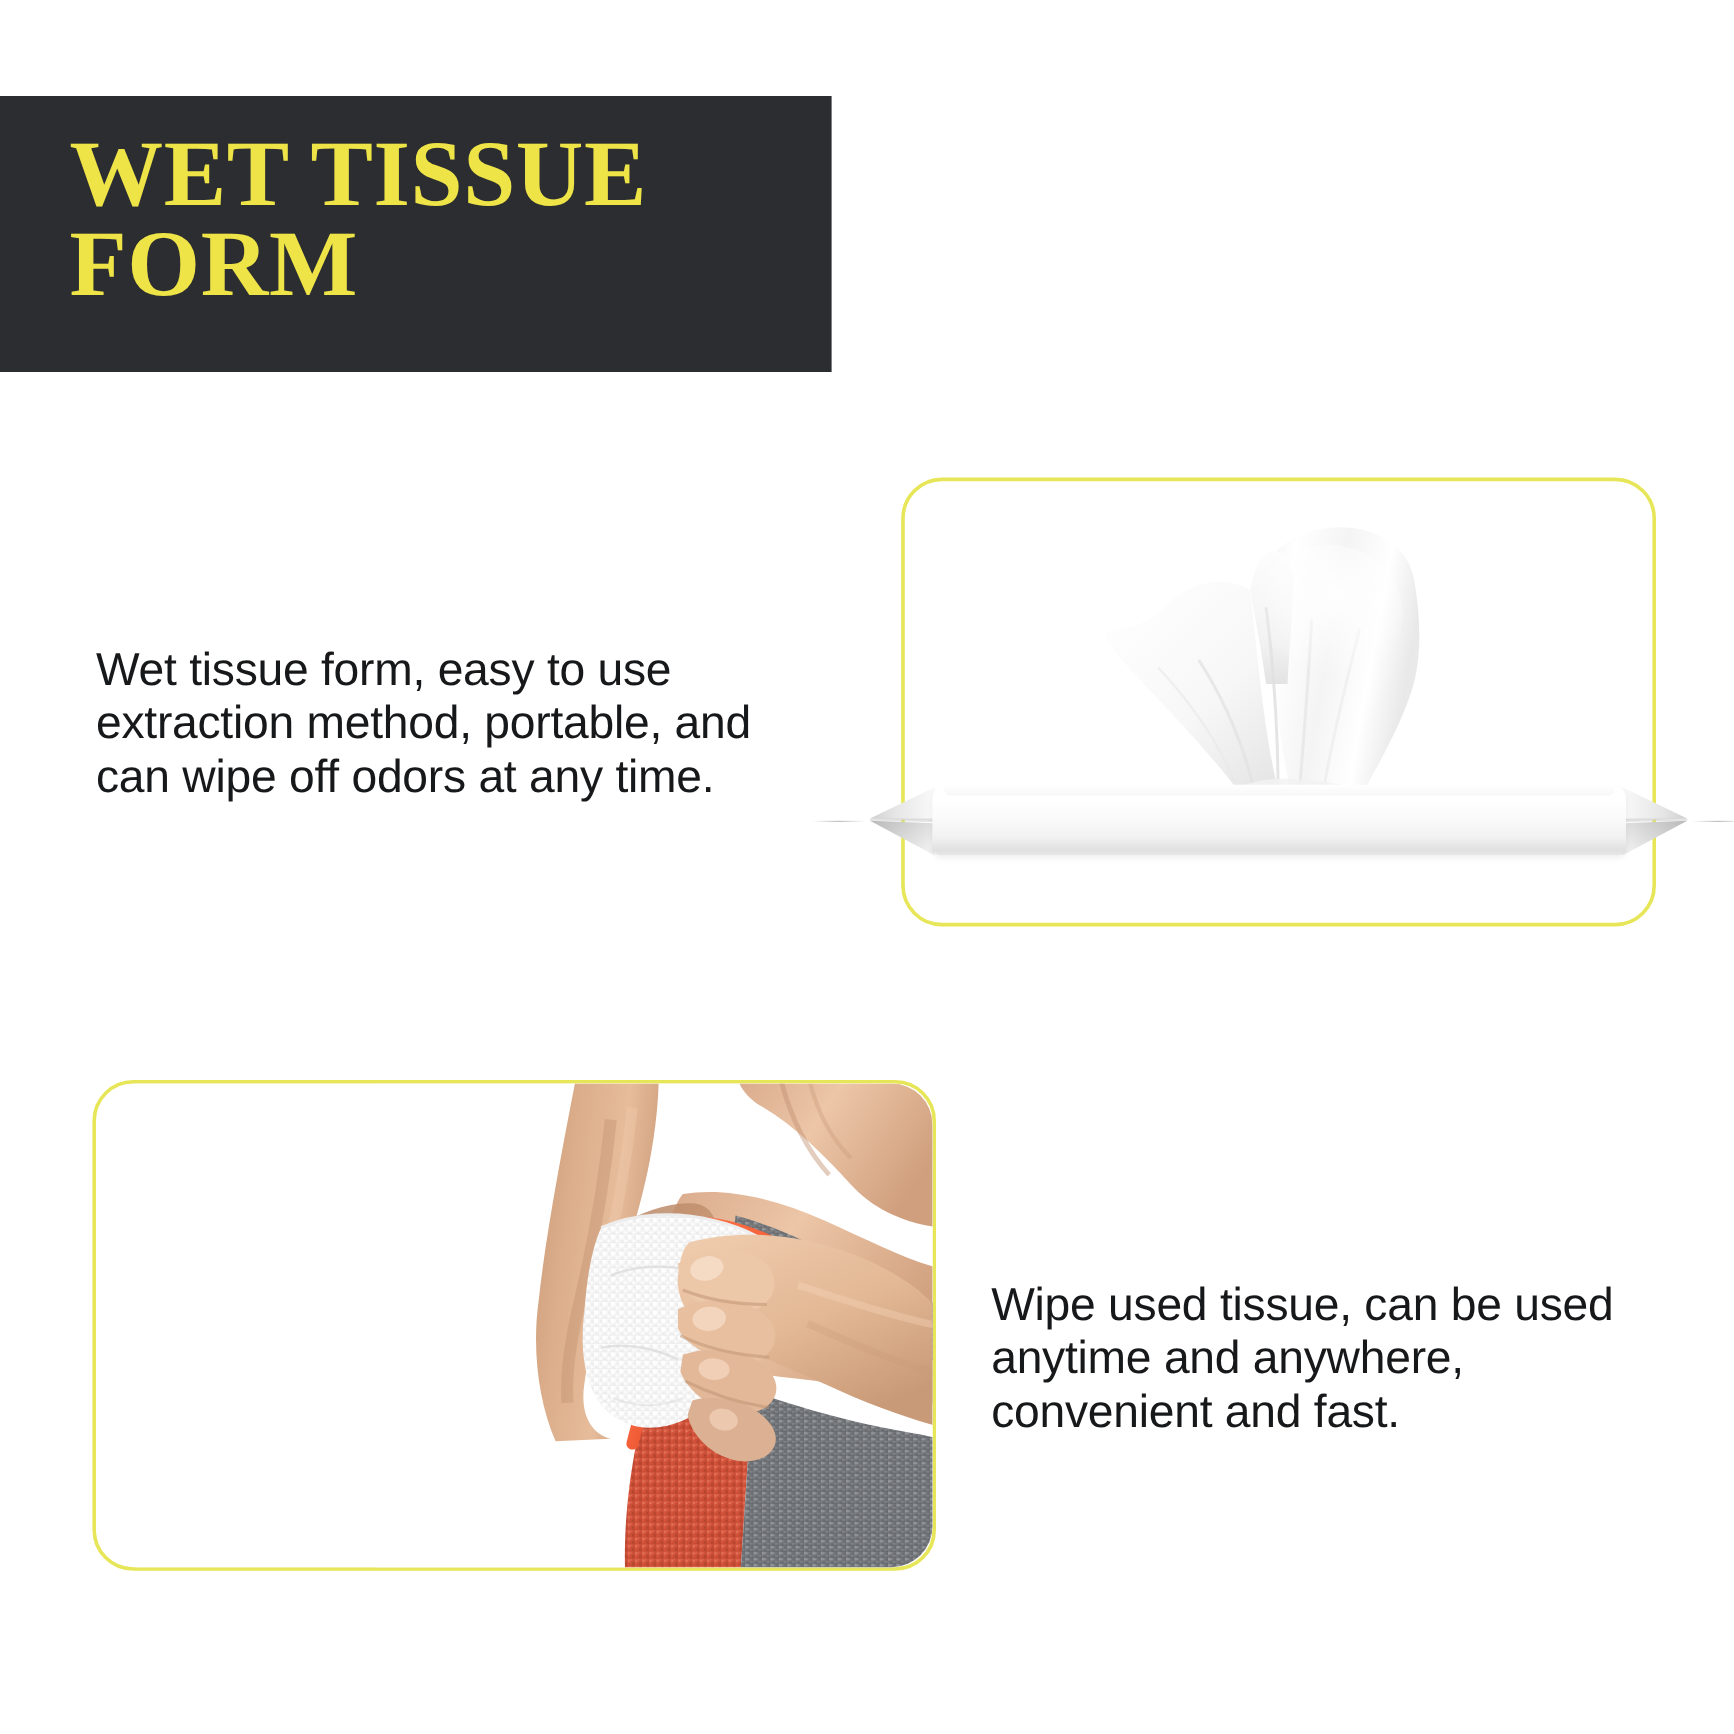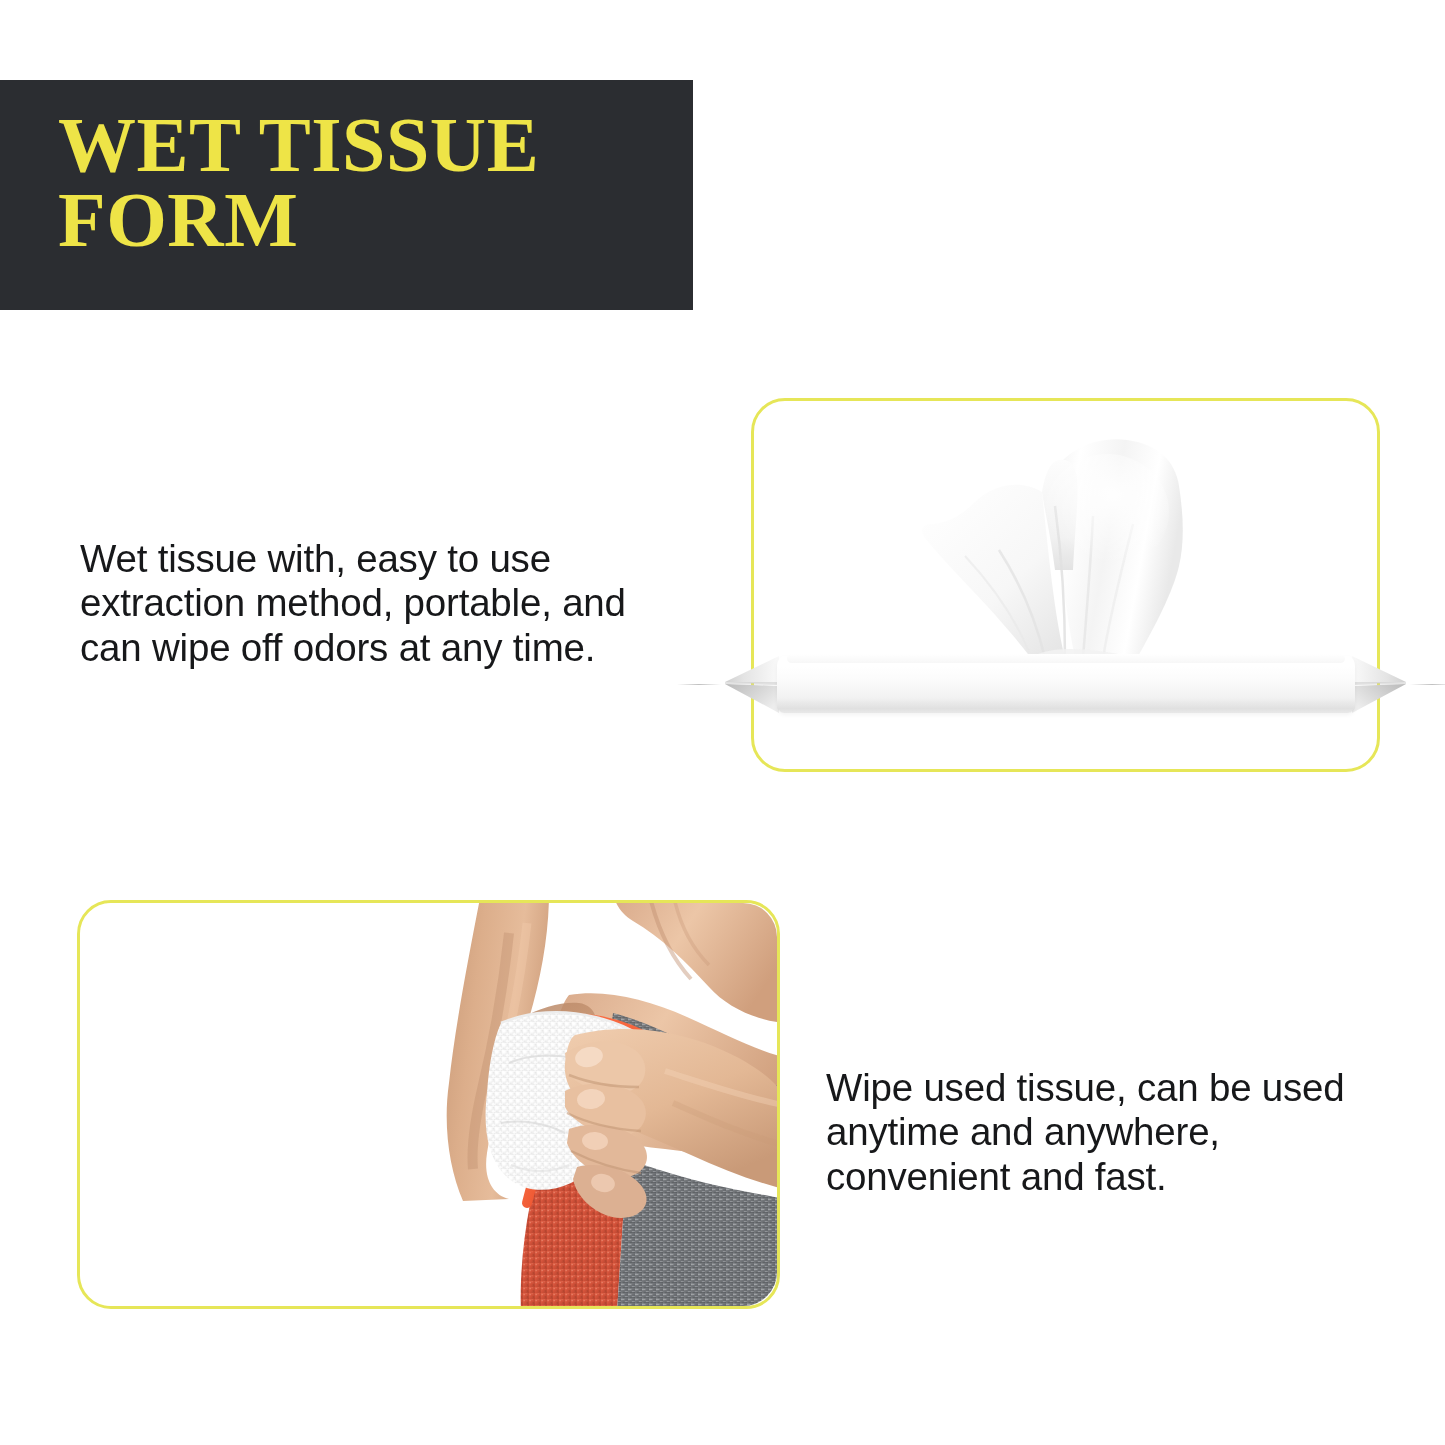--- a/index.html
+++ b/index.html
@@ -97,21 +97,21 @@
 </head>
 <body>
 
 <div id="page">
 
   <div class="banner">
     <h1 class="banner-title">WET TISSUE
 FORM</h1>
   </div>
 
-  <p class="para para-1">Wet tissue with, easy to use extraction method, portable, and can wipe off odors at any time.</p>
+  <p class="para para-1">Wet tissue form, easy to use extraction method, portable, and can wipe off odors at any time.</p>
 
   <div class="card card-1">
     <div class="card-inner">
 
       <div class="packet-scene">
 
         <div class="packet-hairline l"></div>
         <div class="packet-hairline r"></div>
 
         <svg class="pack-end left" viewBox="0 0 64 57" preserveAspectRatio="none">

